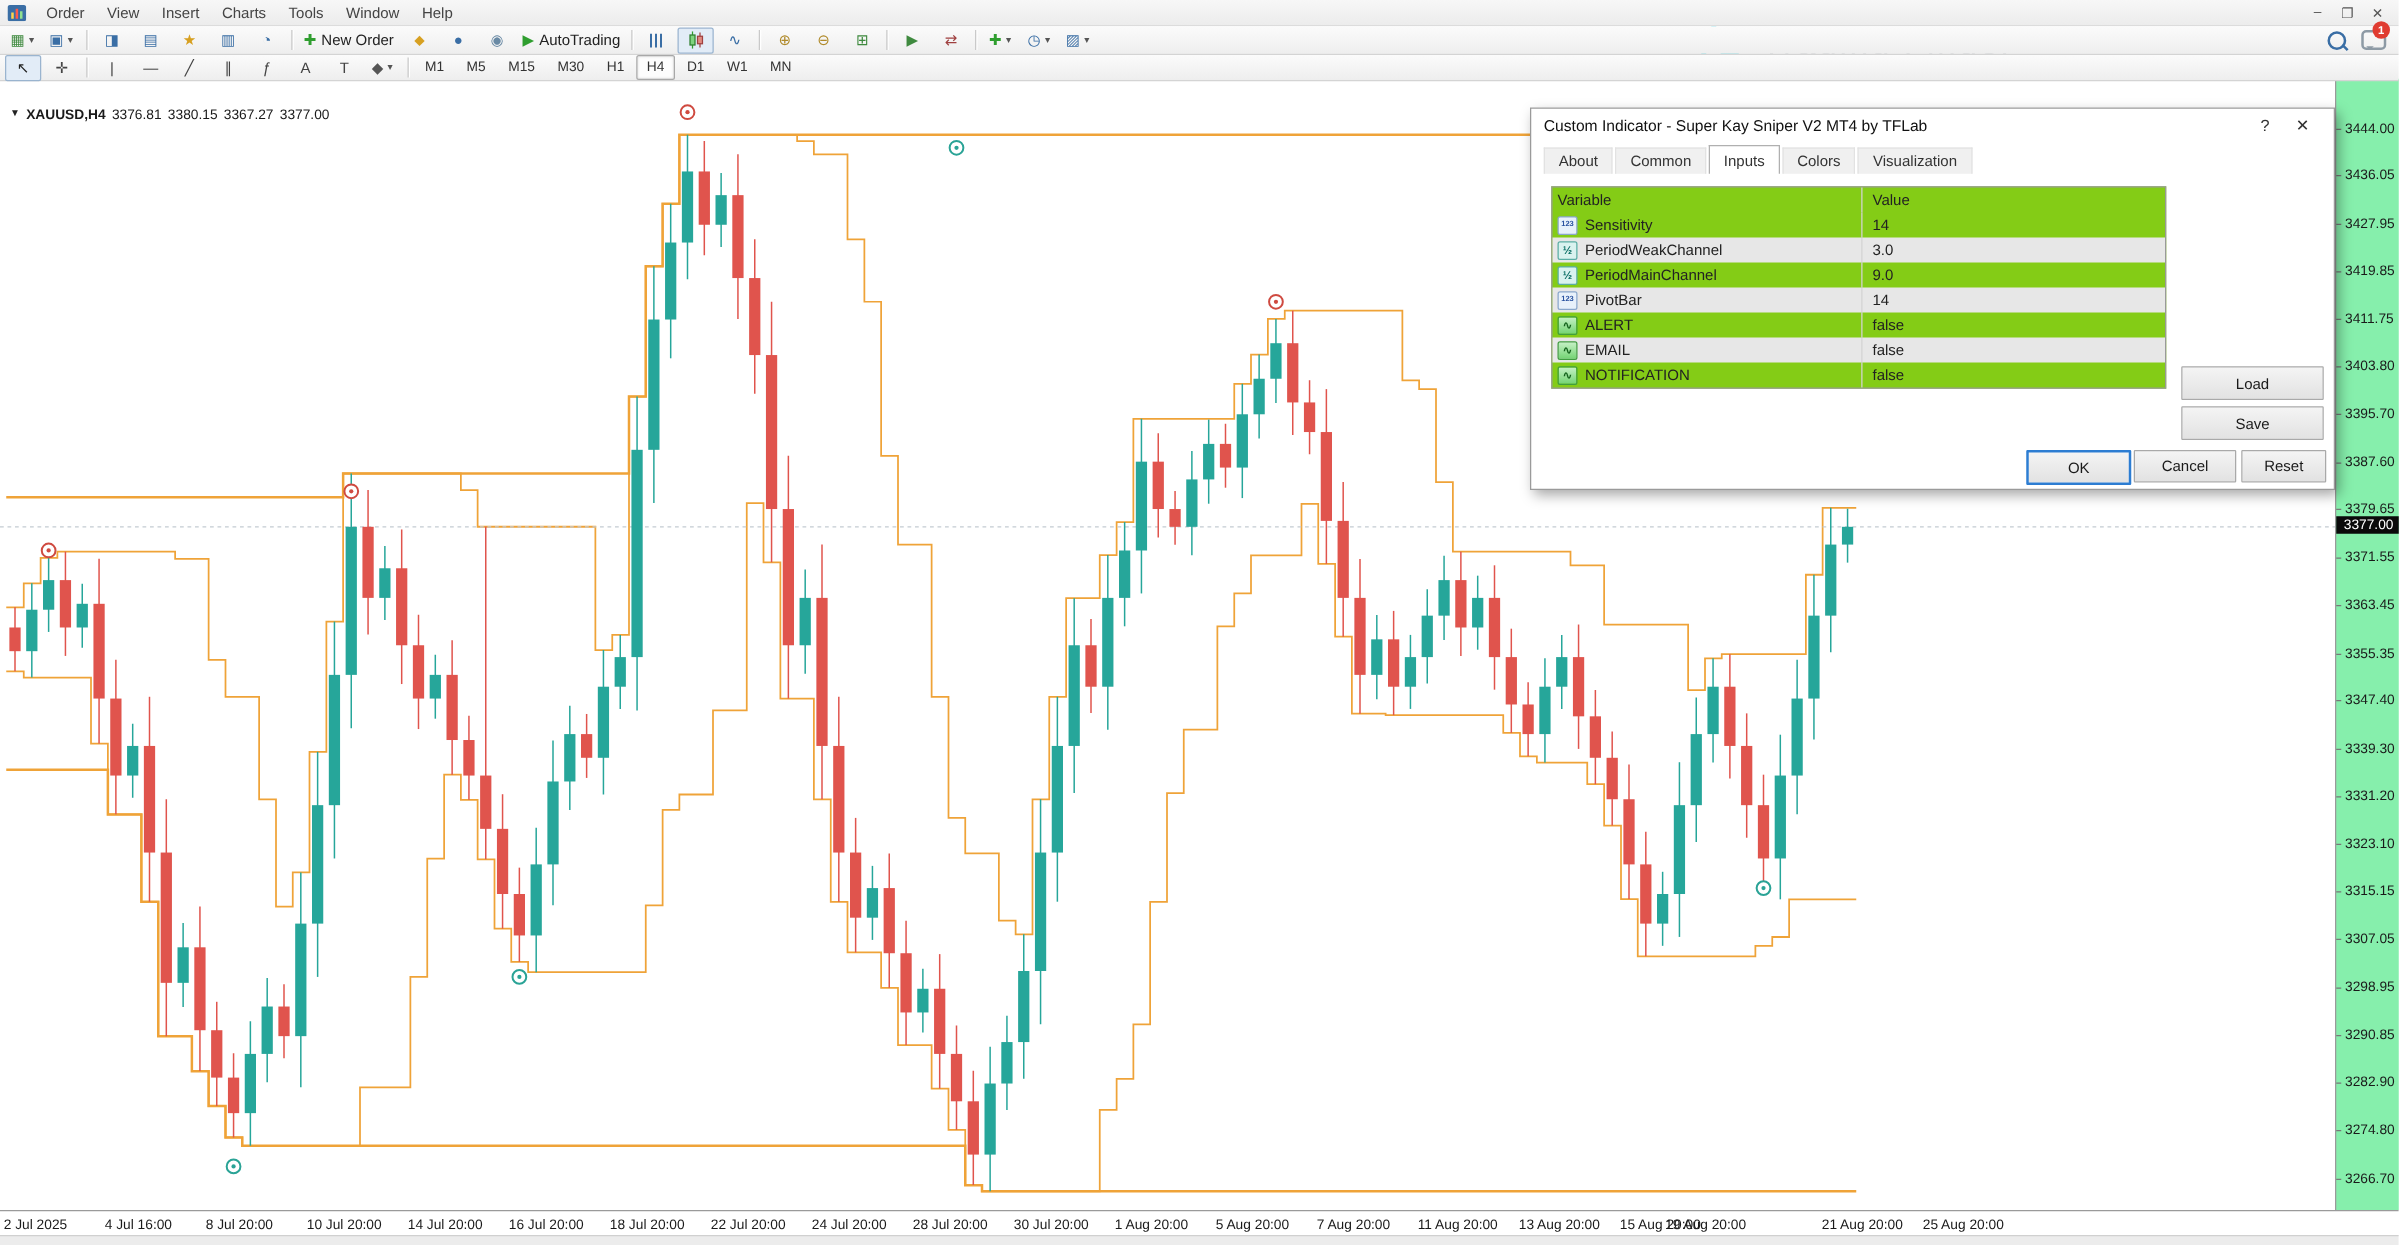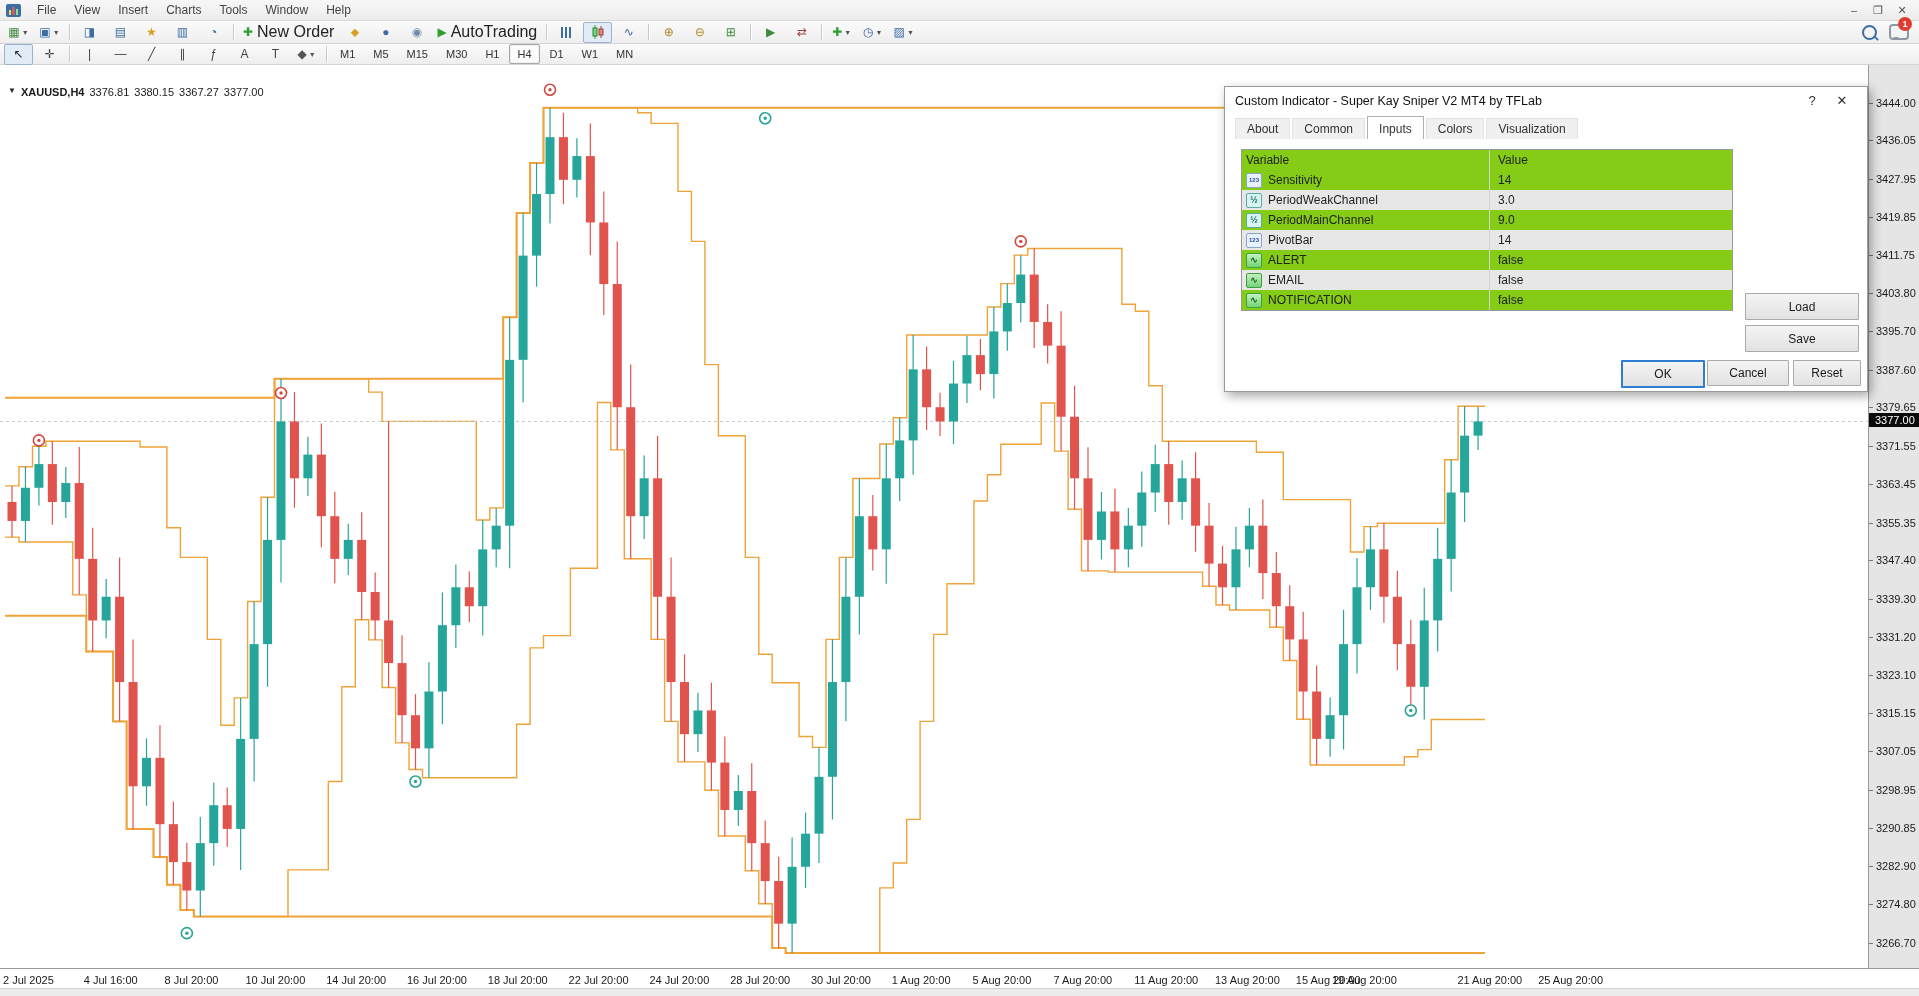--- a/index.html
+++ b/index.html
@@ -16,21 +16,21 @@
   .wincontrols{margin-left:auto;display:flex;align-items:center;padding-right:6px;}
   .winbtn{width:22px;height:15px;display:flex;align-items:center;justify-content:center;
     font-size:11px;color:#555;margin-left:2px;}
   .toolbar{height:22px;background:linear-gradient(#fbfbfb,#eeeeee);display:flex;align-items:center;
     border-bottom:1px solid #d4d4d4;position:relative;z-index:30;padding-left:3px;}
   .toolbar2{height:20px;}
   .tbtn{height:19px;min-width:21px;padding:0 3px;margin:0 1px;display:flex;align-items:center;
     justify-content:center;font-size:12px;border:1px solid transparent;border-radius:2px;color:#3c5a78;}
   .tbtn.active{border-color:#9ab4cf;background:#e2ecf7;}
   .tbtn .caret{font-size:7px;color:#555;margin-left:2px;}
-  .tbtn .lbl{font-size:16px;color:#222;margin-left:4px;}
+  .tbtn .lbl{font-size:12px;color:#222;margin-left:4px;}
   .tsep{width:1px;height:16px;background:#c9c9c9;margin:0 4px;box-shadow:1px 0 0 #ffffff;}
   .glyph-bars{width:11px;height:11px;background:repeating-linear-gradient(90deg,#3a6ea5 0 2px,transparent 2px 4px);}
   .tf-btn{height:18px;padding:0 7px;margin:0 1px;font-size:11px;color:#333;display:flex;
     align-items:center;border:1px solid transparent;border-radius:2px;}
   .tf-btn.active{background:#fdfdfd;border-color:#a8a8a8;box-shadow:inset 0 0 2px #cfcfcf;}
   .searchwrap{margin-left:auto;display:flex;align-items:center;padding-right:10px;gap:12px;}
   .mag{width:11px;height:11px;border:2px solid #3a6ea5;border-radius:50%;position:relative;}
   .mag::after{content:"";position:absolute;width:6px;height:2px;background:#3a6ea5;
     transform:rotate(45deg);left:9px;top:10px;}
   .bubble{width:16px;height:12px;border:2px solid #8d9aa5;border-radius:4px;position:relative;}
@@ -41,21 +41,21 @@
   .watermark{position:absolute;left:1357px;top:12px;display:flex;align-items:center;gap:12px;
     z-index:25;pointer-events:none;}
   .watermark .wm-text{font-size:27px;color:#b7bcc1;letter-spacing:2px;}
   
   .chart-region{position:absolute;left:0;top:63px;width:1919px;height:933px;background:#fff;}
   .plot-frame{position:absolute;left:0;top:0;width:1868px;height:905px;border-top:1px solid #c2c2c2;}
   #chart-svg{position:absolute;left:0;top:0;}
   .symbol-line{position:absolute;left:8px;top:22px;font-size:11px;color:#1a1a1a;z-index:5;display:flex;gap:5px;}
   .symbol-line .tri{font-size:8px;color:#222;}
   .price-axis{position:absolute;left:1868px;top:0;width:51px;height:905px;border-left:1px solid #9a9a9a;
-    background:#e5e5e5;font-size:11px;color:#1a1a1a;}
+    background:#86efac;font-size:11px;color:#1a1a1a;}
   .price-label{position:absolute;left:7px;white-space:nowrap;}
   .price-label::before{content:"";position:absolute;left:-7px;top:6px;width:4px;height:1px;background:#777;}
   .price-tag{position:absolute;left:0;width:51px;height:14px;background:#0a0a0a;color:#fff;
     display:flex;align-items:center;padding-left:6px;font-size:11px;}
   .time-axis{position:absolute;left:0;top:905px;width:1919px;height:20px;border-top:1px solid #9a9a9a;
     background:#fff;font-size:11px;color:#1a1a1a;}
   .time-label{position:absolute;top:5px;white-space:nowrap;}
   .bottom-strip{position:absolute;left:0;top:925px;width:1919px;height:8px;background:#ececec;
     border-top:1px solid #d0d0d0;}
   
@@ -92,21 +92,21 @@
 <body>
 
 <div class="menubar">
   <svg class="appicon" viewBox="0 0 15 13">
     <rect x="0" y="0" width="15" height="13" rx="2" fill="#3a6ea5"></rect>
     <rect x="3" y="6" width="2" height="5" fill="#ffd24a"></rect>
     <rect x="6.5" y="3" width="2" height="8" fill="#ff5a4a"></rect>
     <rect x="10" y="5" width="2" height="6" fill="#8fe08f"></rect>
   </svg>
   <div id="menus" style="display: flex;">
-      <div class="menu-item">File</div>
+      <div class="menu-item">Order</div>
       <div class="menu-item">View</div>
       <div class="menu-item">Insert</div>
       <div class="menu-item">Charts</div>
       <div class="menu-item">Tools</div>
       <div class="menu-item">Window</div>
       <div class="menu-item">Help</div>
     </div>
   <div class="wincontrols" id="wincontrols">
       <div class="winbtn">–</div>
       <div class="winbtn">❐</div>

